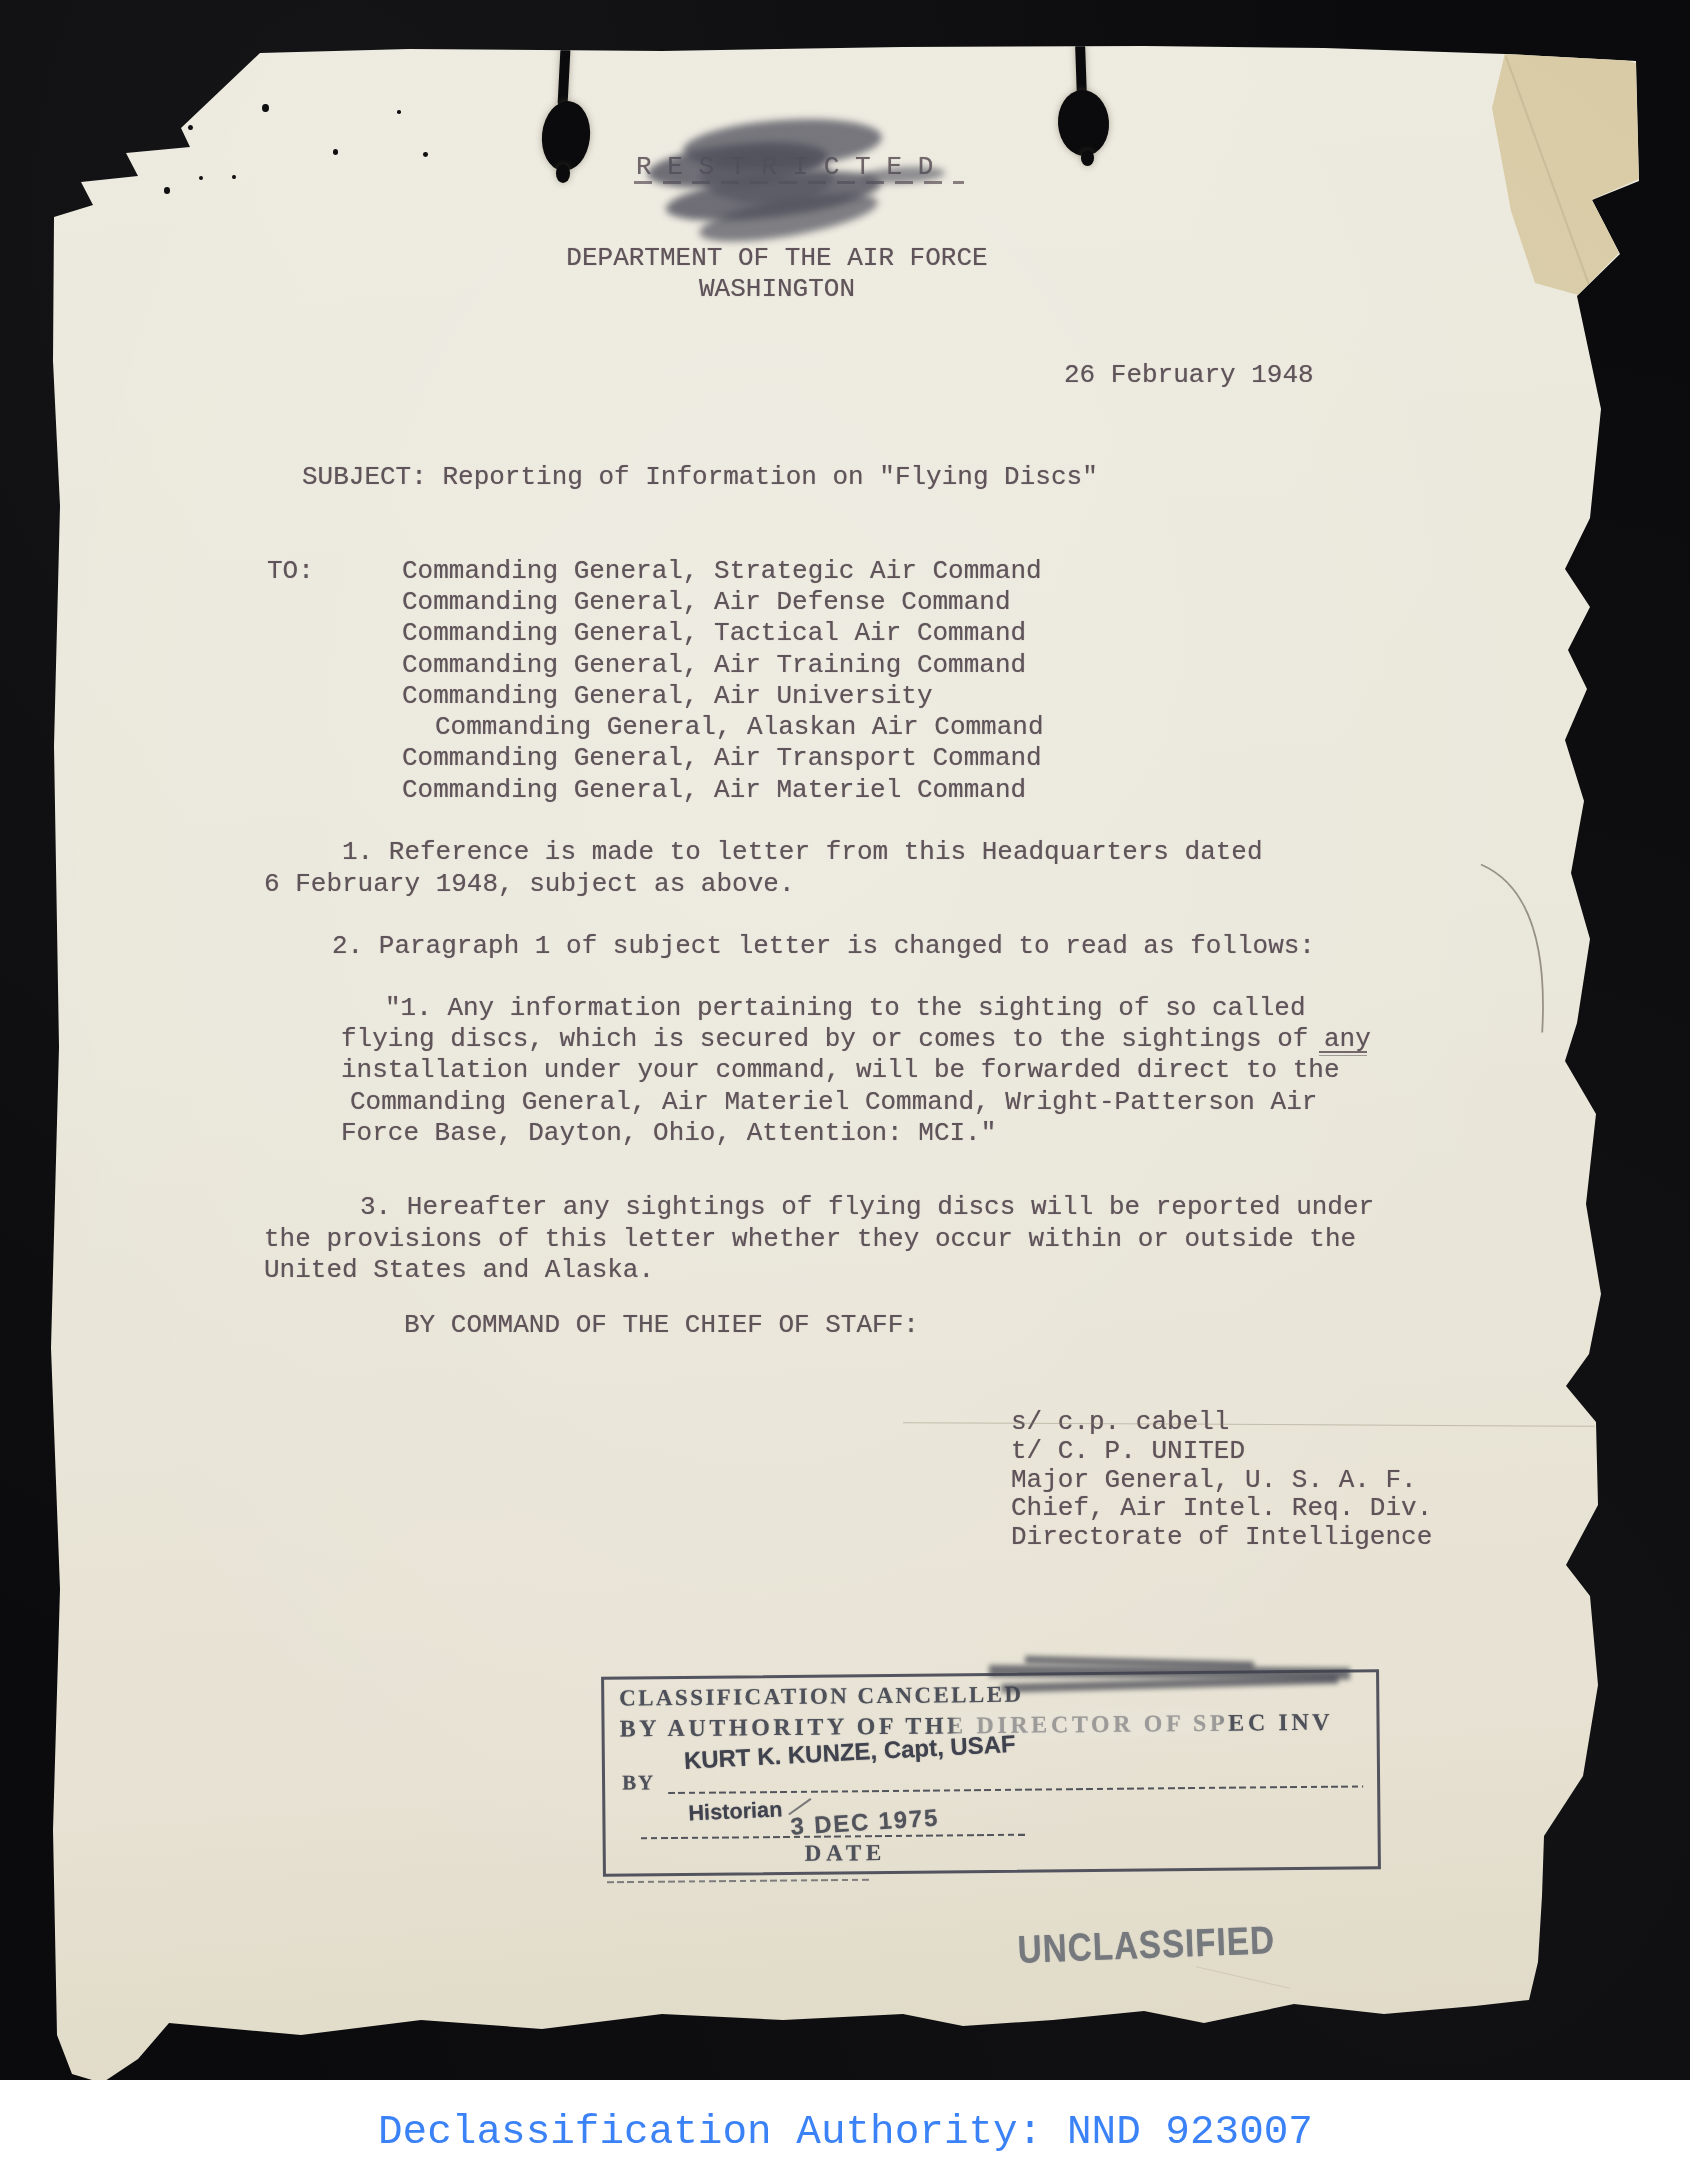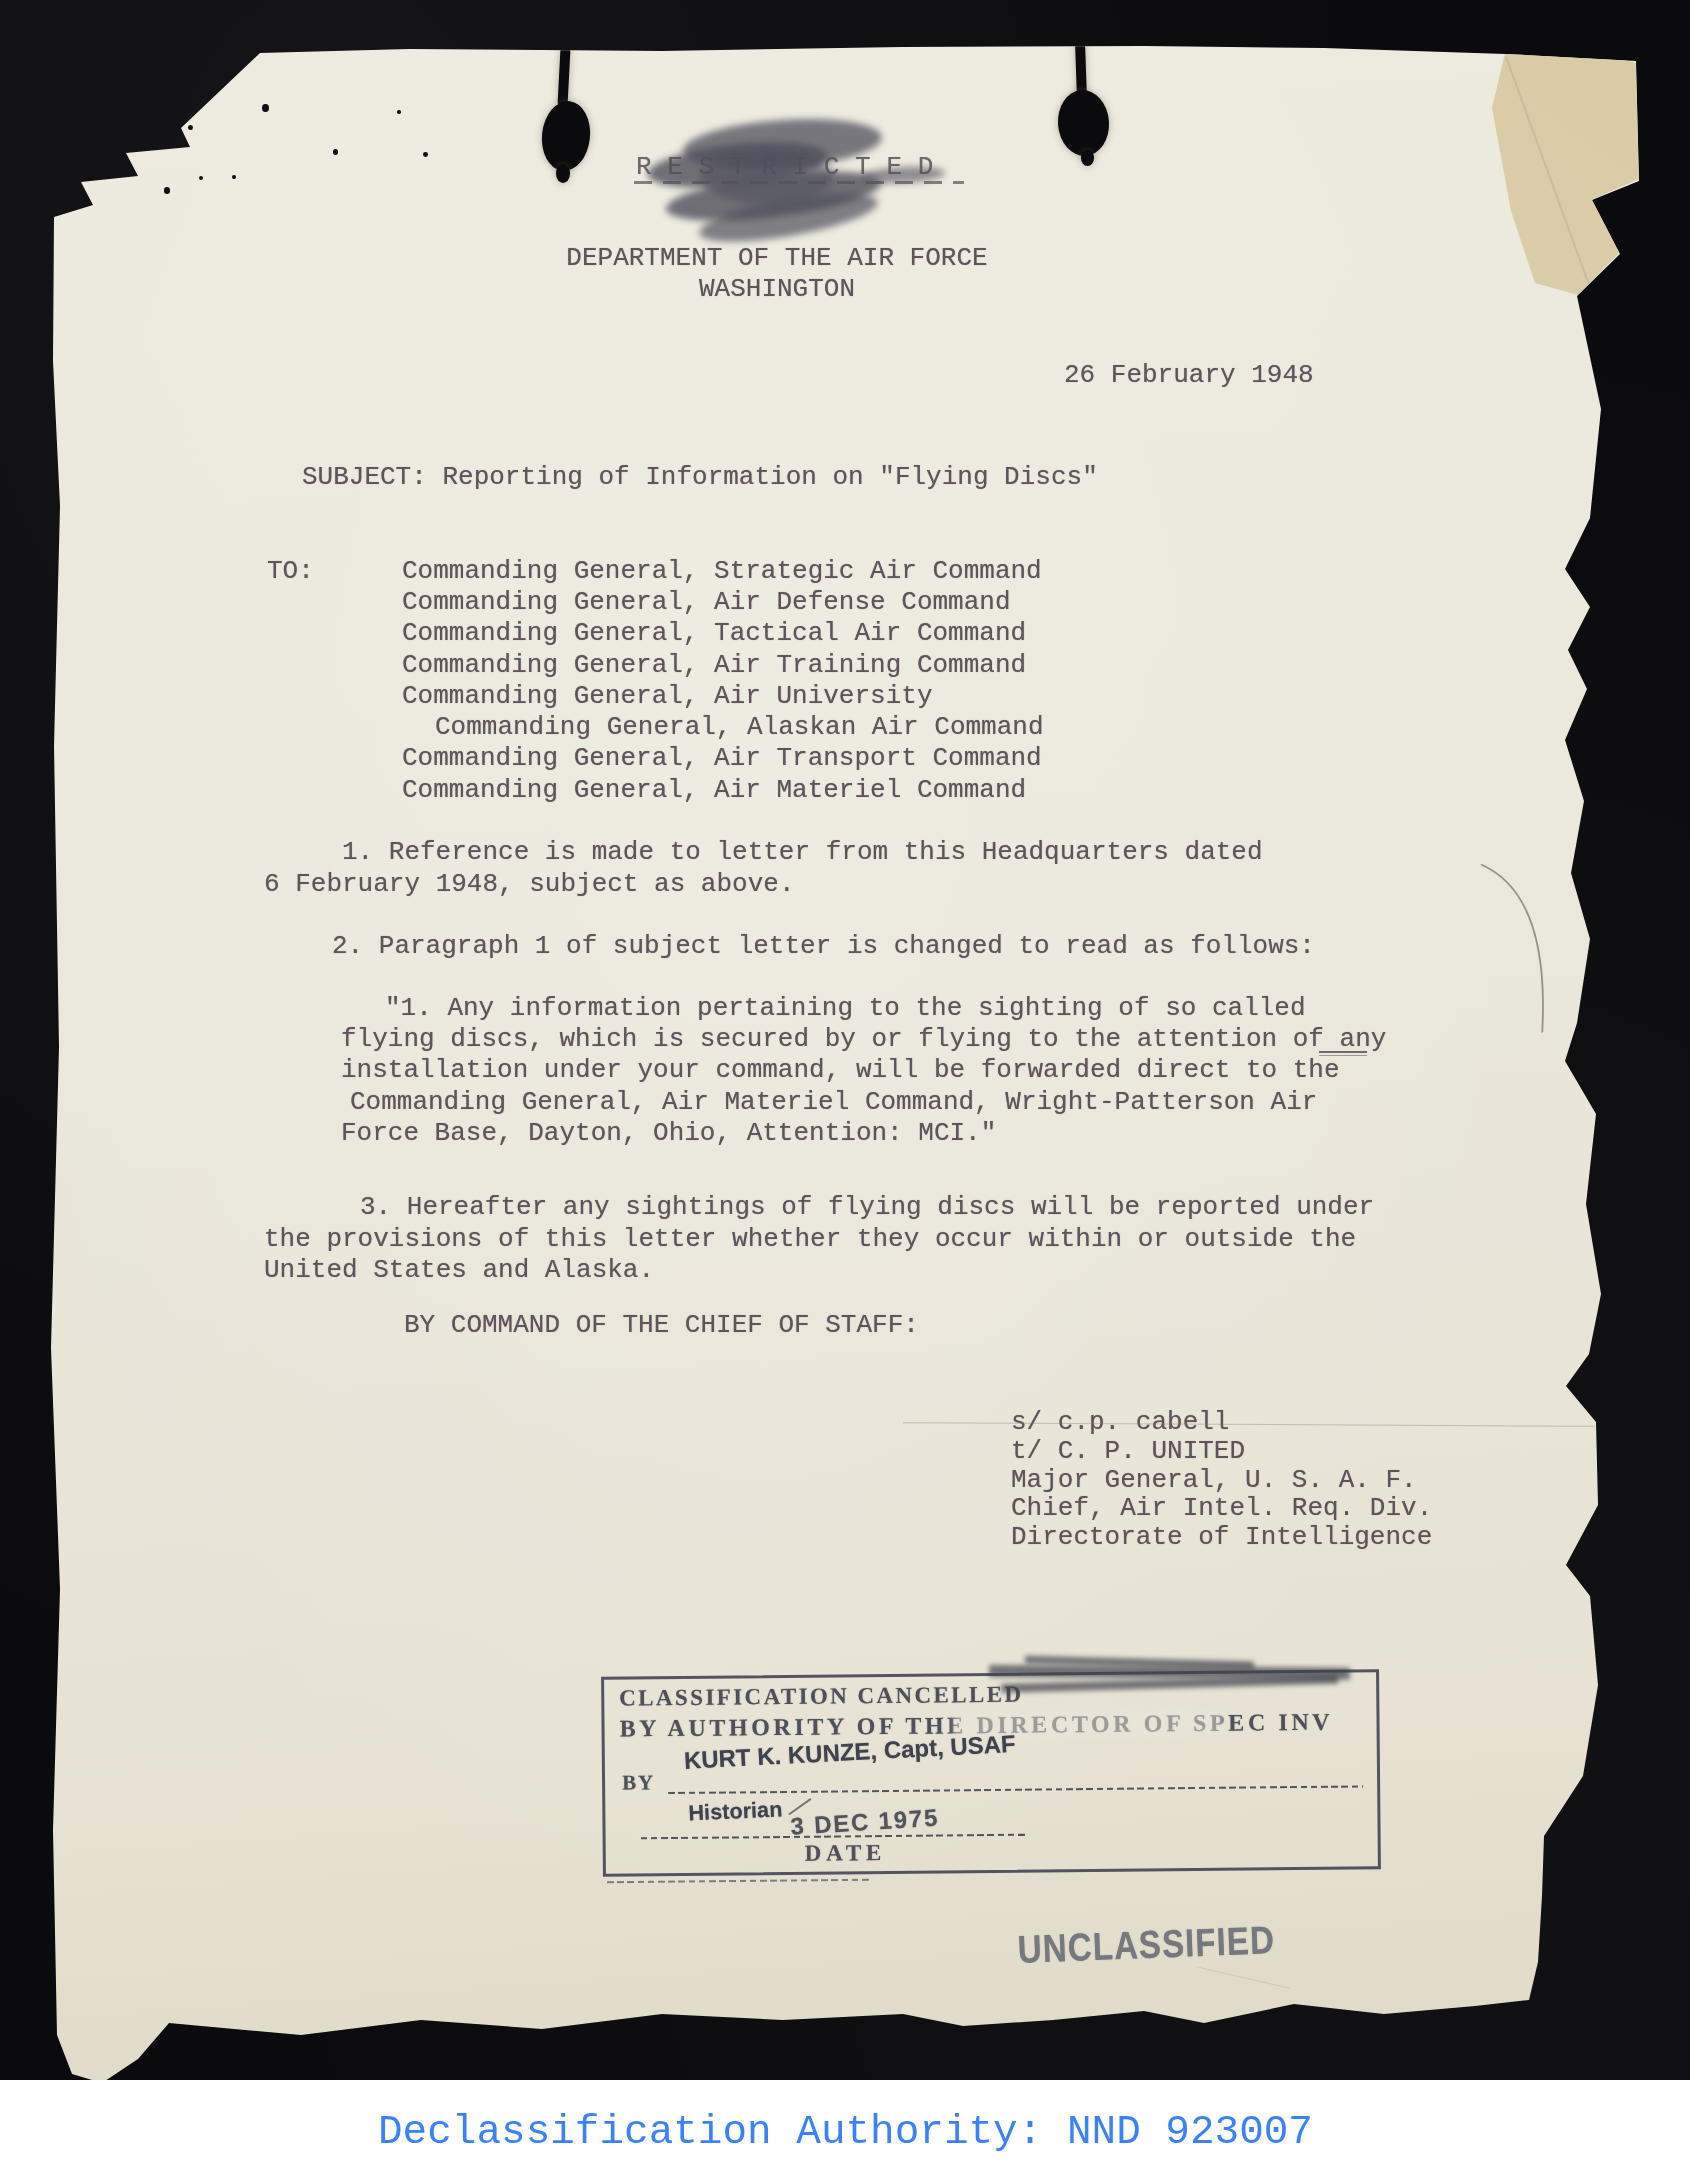--- a/index.html
+++ b/index.html
@@ -145,21 +145,21 @@
   <div class="tw" style="left:402px;top:712px;margin-left:33px;">Commanding General, Alaskan Air Command</div>
   <div class="tw" style="left:402px;top:743px;">Commanding General, Air Transport Command</div>
   <div class="tw" style="left:402px;top:775px;">Commanding General, Air Materiel Command</div>
 
   <div class="tw" style="left:342px;top:837px;">1. Reference is made to letter from this Headquarters dated</div>
   <div class="tw" style="left:264px;top:869px;">6 February 1948, subject as above.</div>
 
   <div class="tw" style="left:332px;top:931px;">2. Paragraph 1 of subject letter is changed to read as follows:</div>
 
   <div class="tw" style="left:385px;top:993px;">"1. Any information pertaining to the sighting of so called</div>
-  <div class="tw" style="left:341px;top:1024px;">flying discs, which is secured by or flying to the attention of any</div>
+  <div class="tw" style="left:341px;top:1024px;">flying discs, which is secured by or comes to the sightings of any</div>
   <div class="tw" style="left:341px;top:1055px;">installation under your command, will be forwarded direct to the</div>
   <div class="tw" style="left:341px;top:1087px;margin-left:9px;">Commanding General, Air Materiel Command, Wright-Patterson Air</div>
   <div class="tw" style="left:341px;top:1118px;">Force Base, Dayton, Ohio, Attention: MCI."</div>
   <div class="ink-line" style="left:1319px;top:1051px;width:48px;height:1.8px;"></div>
   <div class="ink-line" style="left:1319px;top:1055px;width:48px;height:1.2px;opacity:.5;"></div>
 
   <div class="tw" style="left:360px;top:1192px;">3. Hereafter any sightings of flying discs will be reported under</div>
   <div class="tw" style="left:264px;top:1224px;">the provisions of this letter whether they occur within or outside the</div>
   <div class="tw" style="left:264px;top:1255px;">United States and Alaska.</div>
 

